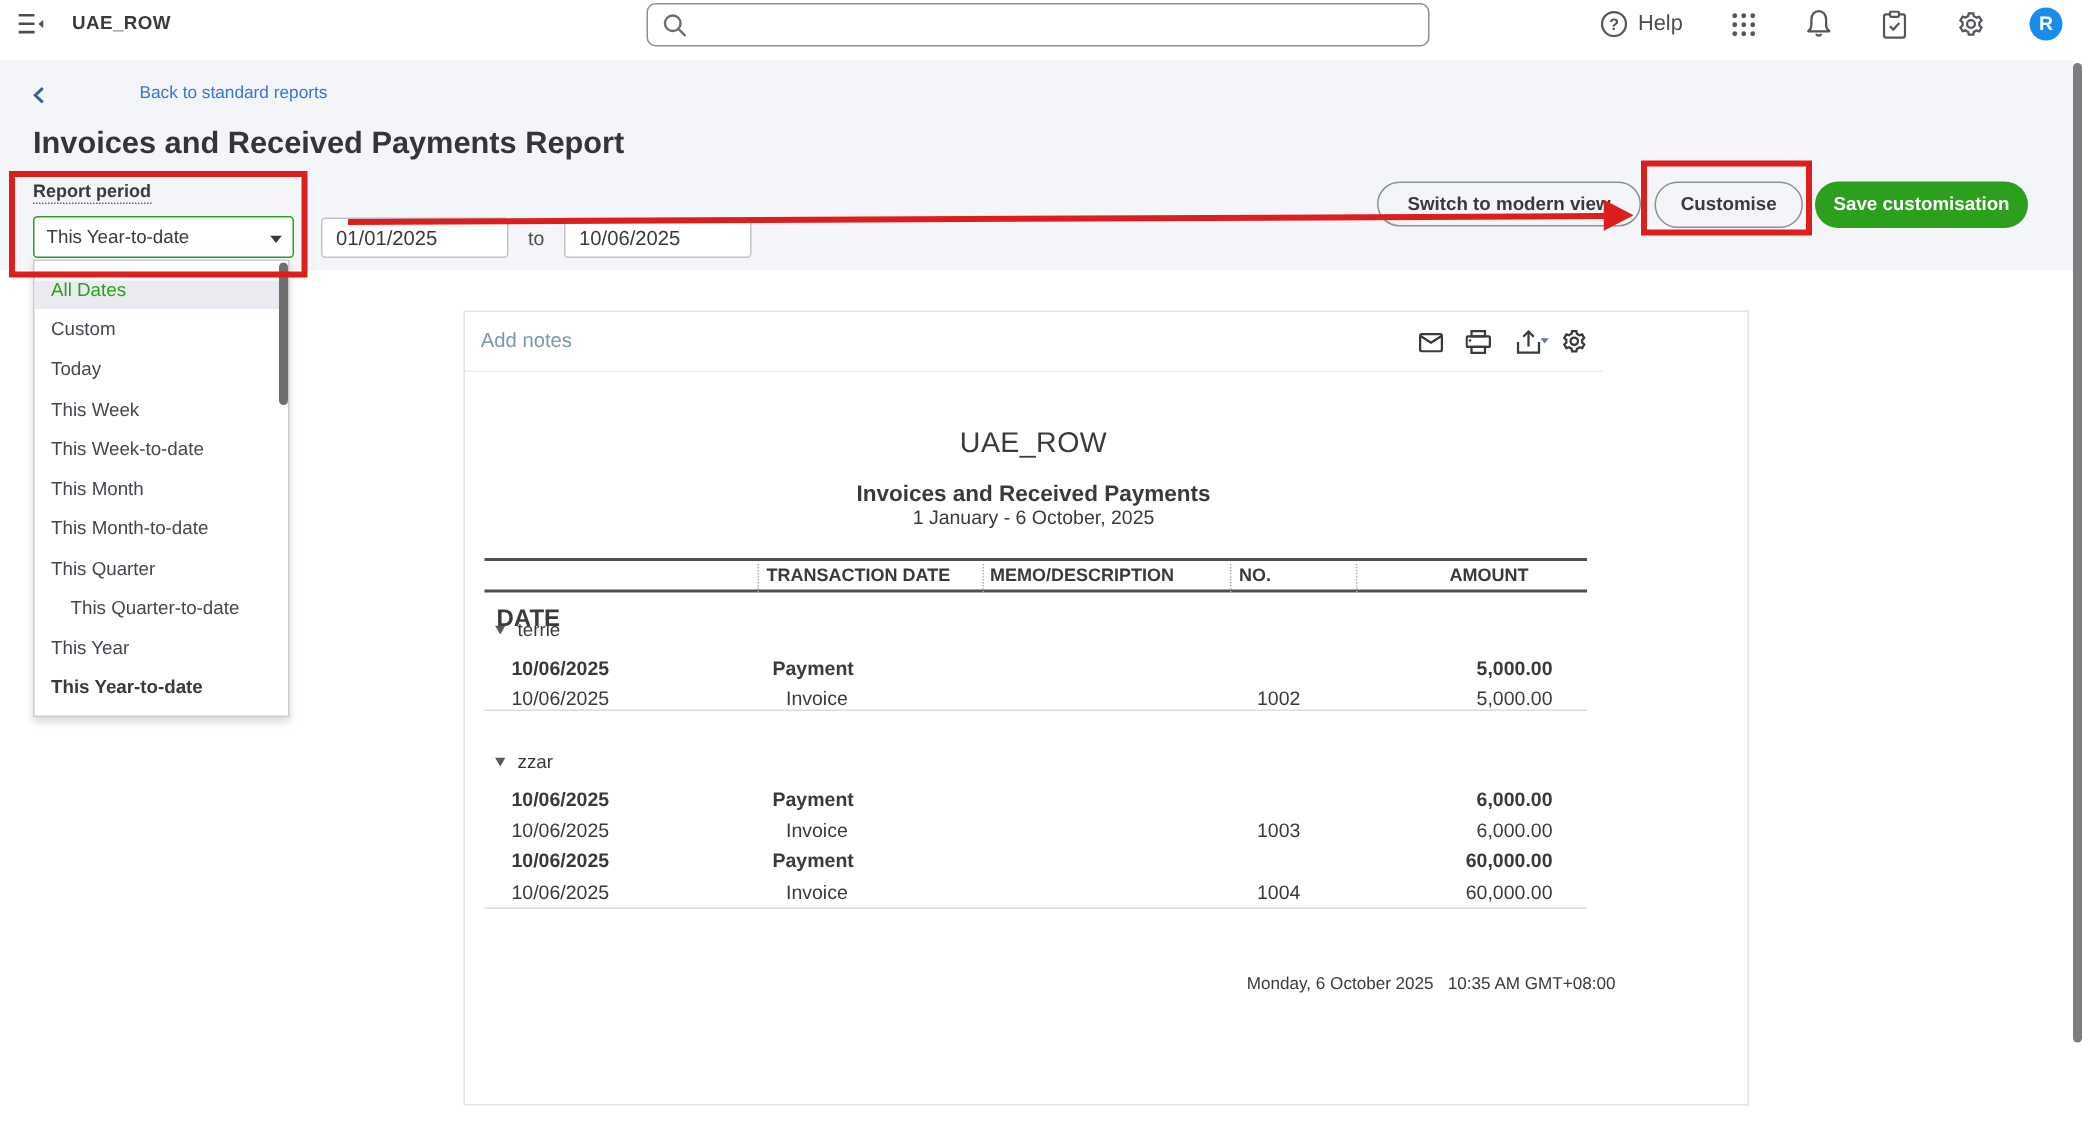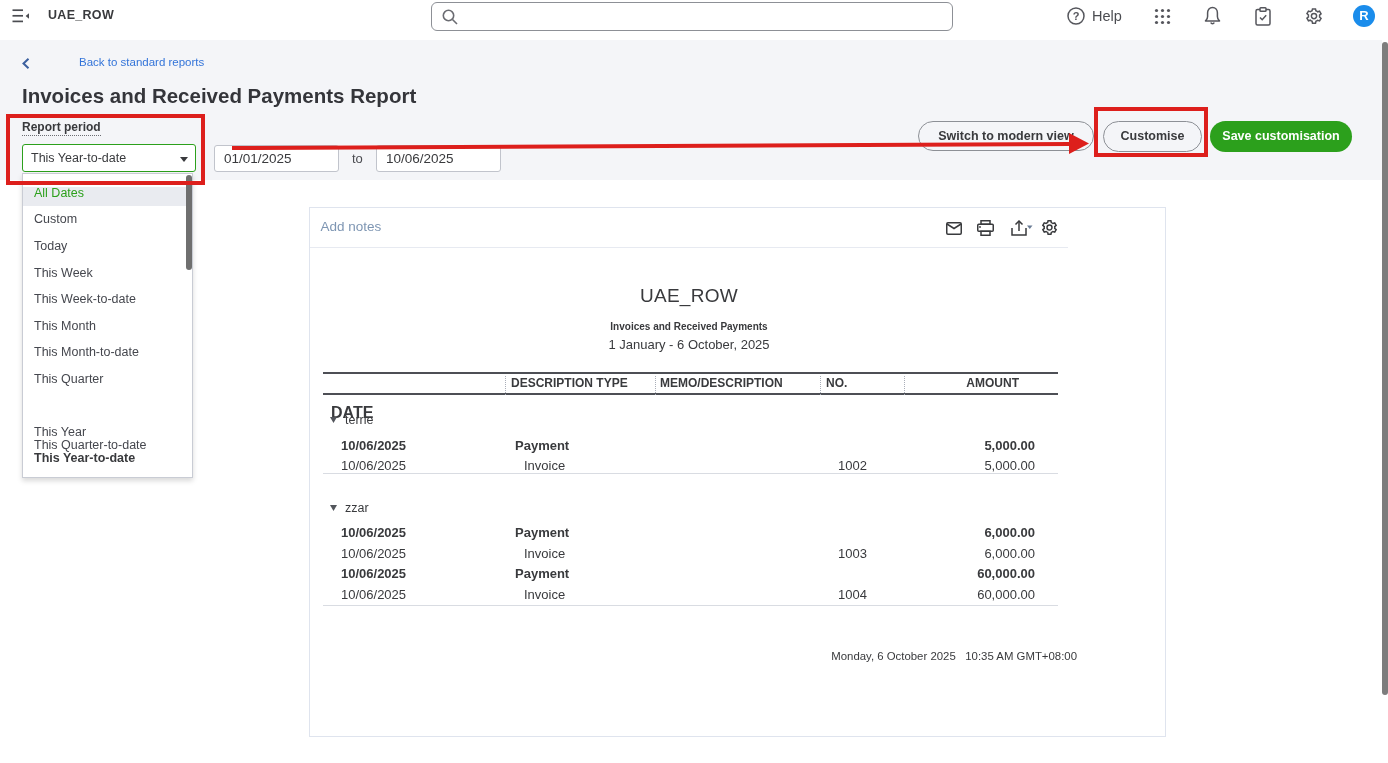--- a/index.html
+++ b/index.html
@@ -69,21 +69,21 @@
     <path fill="none" stroke="#55565c" stroke-width="2" d="M10 2.5 h4 l0.6 2.6 a7.2 7.2 0 0 1 2.2 1.3 l2.6 -0.8 l2 3.4 l-2 1.8 a7.4 7.4 0 0 1 0 2.5 l2 1.8 l-2 3.4 l-2.6 -0.8 a7.2 7.2 0 0 1 -2.2 1.3 L14 21.5 h-4 l-0.6 -2.6 a7.2 7.2 0 0 1 -2.2 -1.3 l-2.6 0.8 l-2 -3.4 l2 -1.8 a7.4 7.4 0 0 1 0 -2.5 l-2 -1.8 l2 -3.4 l2.6 0.8 a7.2 7.2 0 0 1 2.2 -1.3 Z"></path>
   </svg>
 
   <div class="abs" style="left:1353px; top:5px; width:22px; height:22px; border-radius:50%; background:#1a8ceb; color:#fff; font-size:13px; font-weight:bold; text-align:center; line-height:22px;">R</div>
 </div>
 
 <div class="abs" style="left:22px; top:56px; font-size:11.5px; color:#3374d9;">
   <svg class="abs" style="left:0; top:2px;" width="8" height="11" viewBox="0 0 8 11">
       <path d="M6.5 0.8 L1.5 5.5 L6.5 10.2" fill="none" stroke="#3b5f9e" stroke-width="2"></path>
     </svg>
-  <span style="margin-left:16px;padding-left:41px;">Back to standard reports</span>
+  <span style="margin-left:30px;padding-left:41px;">Back to standard reports</span>
 </div>
 
 <div class="abs" style="left:22px; top:84px; font-size:20.5px; font-weight:bold; color:#34353a;">Invoices and Received Payments Report</div>
 
 <div class="abs" style="left:6px; top:114px; width:199px; height:71px; border:4px solid #dd1f1c; z-index:60;"></div>
 
 <div class="abs" style="left:22px; top:121px; font-size:12px; font-weight:bold; line-height:13px; border-bottom:1px dotted #6b6c72; padding-bottom:1px;">Report period</div>
 
 <div class="abs" style="left:22px; top:144px; width:174px; height:28px; background:#fff; border:1.4px solid #2ca01c; border-radius:3px;">
   <div class="abs" style="left:8px; top:6px; font-size:12.5px; color:#393a3d;">This Year-to-date</div>
@@ -113,21 +113,21 @@
 <div class="abs" style="left:22px; top:173px; width:171px; height:305px; background:#fff; border:1px solid #c9ccd4; box-shadow:0 3px 5px rgba(0,0,0,0.15); font-size:12.5px; color:#45474e;">
   <div class="abs" style="left:0; top:13px; width:169px; height:19px; background:#e9ebf0;"></div>
   <div class="abs" style="left:11px; top:12px; color:#2ca01c;">All Dates</div>
   <div class="abs" style="left:11px; top:38px;">Custom</div>
   <div class="abs" style="left:11px; top:65px;">Today</div>
   <div class="abs" style="left:11px; top:92px;">This Week</div>
   <div class="abs" style="left:11px; top:118px;">This Week-to-date</div>
   <div class="abs" style="left:11px; top:145px;">This Month</div>
   <div class="abs" style="left:11px; top:171px;">This Month-to-date</div>
   <div class="abs" style="left:11px; top:198px;">This Quarter</div>
-  <div class="abs" style="left:11px; top:224px;margin-top:40px;">This Quarter-to-date</div>
+  <div class="abs" style="left:24px; top:224px;">This Quarter-to-date</div>
   <div class="abs" style="left:11px; top:251px;">This Year</div>
   <div class="abs" style="left:11px; top:277px; font-weight:bold; color:#393a3d;">This Year-to-date</div>
 
   <div class="abs" style="right:0px; top:1px; width:6px; height:95px; background:#6f6f6f; border-radius:3px;"></div>
 </div>
 
 <div class="abs" style="left:309px; top:207px; width:857px; height:530px; background:#fff; border:1px solid #dfe4ee;">
 
   <div class="abs" style="left:0; top:0; width:758px; height:40px; border-bottom:1px solid #e7eaf1;">
     <div class="abs" style="left:10.5px; top:10.5px; font-size:13.5px; color:#7e96b3;">Add notes</div>
@@ -151,27 +151,27 @@
       <path d="M16 5.5 L21.5 5.5 L18.75 9 Z" fill="#6a7c95"></path>
     </svg>
 
     <svg class="abs" style="left:731px; top:11px;" width="17" height="17" viewBox="0 0 24 24">
       <path fill="none" stroke="#393a3d" stroke-width="2.1" d="M12 8.5 a3.5 3.5 0 1 0 0 7 a3.5 3.5 0 1 0 0 -7 Z"></path>
       <path fill="none" stroke="#393a3d" stroke-width="2.1" d="M10 2.5 h4 l0.6 2.6 a7.2 7.2 0 0 1 2.2 1.3 l2.6 -0.8 l2 3.4 l-2 1.8 a7.4 7.4 0 0 1 0 2.5 l2 1.8 l-2 3.4 l-2.6 -0.8 a7.2 7.2 0 0 1 -2.2 1.3 L14 21.5 h-4 l-0.6 -2.6 a7.2 7.2 0 0 1 -2.2 -1.3 l-2.6 0.8 l-2 -3.4 l2 -1.8 a7.4 7.4 0 0 1 0 -2.5 l-2 -1.8 l2 -3.4 l2.6 0.8 a7.2 7.2 0 0 1 2.2 -1.3 Z"></path>
     </svg>
   </div>
 
   <div class="abs" style="left:0; top:77px; width:758px; text-align:center; font-size:19px; color:#393a3d; letter-spacing:0.3px;" id="rt1">UAE_ROW</div>
-  <div class="abs" style="left:0; top:113px; width:758px; text-align:center; font-size:10px; font-weight:bold;">Invoices and Received Payments</div>
+  <div class="abs" style="left:0; top:113px; width:758px; text-align:center; font-size:15px; font-weight:bold;">Invoices and Received Payments</div>
   <div class="abs" style="left:0; top:129px; width:758px; text-align:center; font-size:13px;">1 January - 6 October, 2025</div>
 </div>
 
 <div class="abs" style="left:323px; top:372px; width:735px; border-top:2px solid #4d4f55; border-bottom:2px solid #4d4f55; height:23px;">
   <div class="abs" style="left:8px; top:1.5px; font-size:16px; font-weight:bold;margin-top:28px;">DATE</div>
-  <div class="abs" style="left:188px; top:1.5px; font-size:12px; font-weight:bold;">DESCRIPTION TYPE</div>
+  <div class="abs" style="left:188px; top:1.5px; font-size:12px; font-weight:bold;">TRANSACTION DATE</div>
   <div class="abs" style="left:337px; top:1.5px; font-size:12px; font-weight:bold;">MEMO/DESCRIPTION</div>
   <div class="abs" style="left:503px; top:1.5px; font-size:12px; font-weight:bold;">NO.</div>
   <div class="abs" style="right:39px; top:1.5px; font-size:12px; font-weight:bold;">AMOUNT</div>
   <div class="abs" style="left:182px; top:2px; width:0; height:19px; border-left:1px dotted #a9aeb8;"></div>
   <div class="abs" style="left:332px; top:2px; width:0; height:19px; border-left:1px dotted #a9aeb8;"></div>
   <div class="abs" style="left:497px; top:2px; width:0; height:19px; border-left:1px dotted #a9aeb8;"></div>
   <div class="abs" style="left:581px; top:2px; width:0; height:19px; border-left:1px dotted #a9aeb8;"></div>
 </div>
 
 <svg class="abs" style="left:330px; top:417px;" width="7" height="6" viewBox="0 0 7 6">

